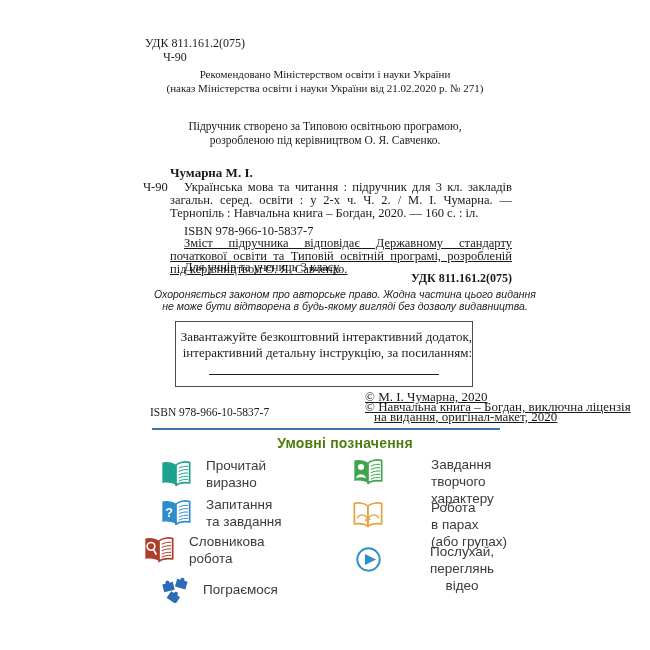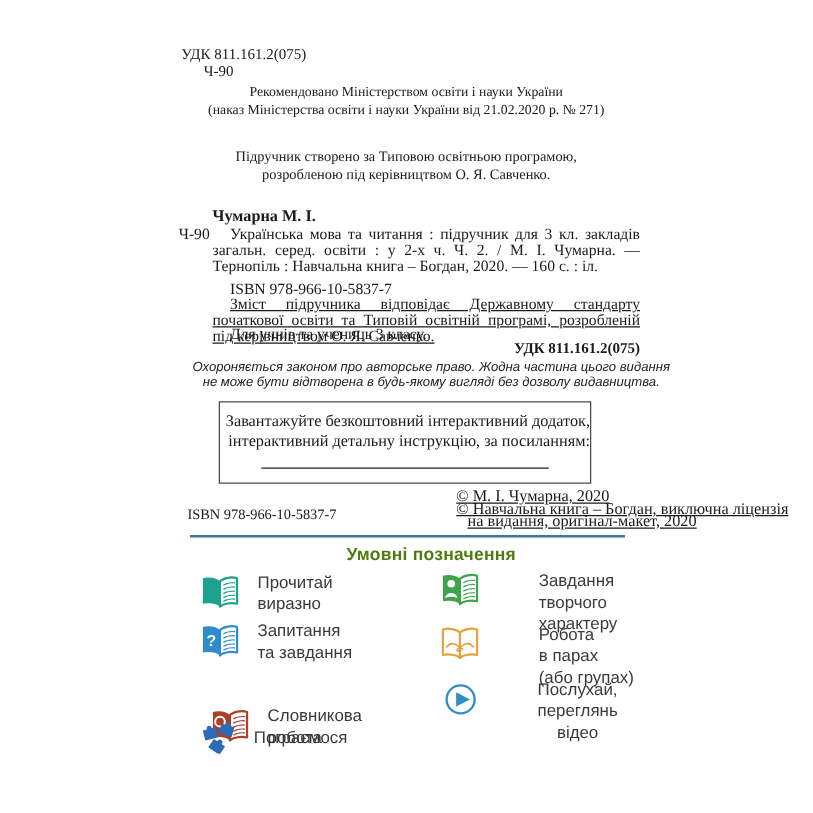--- a/index.html
+++ b/index.html
@@ -112,21 +112,21 @@
     <path d="M24 7.5 C28 3.5 38 1.8 44.5 3.8 L44.5 34.5 C38 33 28 34 24 38 Z" fill="#fff" stroke="currentColor" stroke-width="2.6" stroke-linejoin="round"></path>
     <path d="M28.5 12 C32 10 38.5 9 41.5 9.5 M28.5 17 C32 15 38.5 14 41.5 14.5 M28.5 22 C32 20 38.5 19 41.5 19.5 M28.5 27 C32 25 38.5 24 41.5 24.5 M28.5 31.5 C32 29.5 38.5 28.5 41.5 29" fill="none" stroke="currentColor" stroke-width="1.5" stroke-linecap="round"></path>
     <text x="13.5" y="27" text-anchor="middle" font-family="Liberation Sans, sans-serif" font-size="19" font-weight="bold" fill="#fff">?</text>
   </svg>
   <div class="legend-label">
     <div>Запитання</div>
     <div>та завдання</div>
   </div>
 </div>
 
-<div class="abs legend-row" style="left:168px;top:533px;margin-top:31px;">
+<div class="abs legend-row" style="left:143px;top:533px;">
   <svg width="32" height="28" viewBox="0 0 48 42" color="#ad3f28">
     <path d="M24 7.5 C20 3.5 10 1.8 3.5 3.8 L3.5 34.5 C10 33 20 34 24 38 Z" fill="currentColor"></path>
     <path d="M24 7.5 C28 3.5 38 1.8 44.5 3.8 L44.5 34.5 C38 33 28 34 24 38 Z" fill="#fff" stroke="currentColor" stroke-width="2.6" stroke-linejoin="round"></path>
     <path d="M28.5 12 C32 10 38.5 9 41.5 9.5 M28.5 17 C32 15 38.5 14 41.5 14.5 M28.5 22 C32 20 38.5 19 41.5 19.5 M28.5 27 C32 25 38.5 24 41.5 24.5 M28.5 31.5 C32 29.5 38.5 28.5 41.5 29" fill="none" stroke="currentColor" stroke-width="1.5" stroke-linecap="round"></path>
     <circle cx="12" cy="15.5" r="5.8" fill="none" stroke="#fff" stroke-width="2.4"></circle>
     <line x1="15.8" y1="20.5" x2="19.5" y2="27" stroke="#fff" stroke-width="2.6" stroke-linecap="round"></line>
   </svg>
   <div class="legend-label">
     <div>Словникова</div>
     <div>робота</div>

